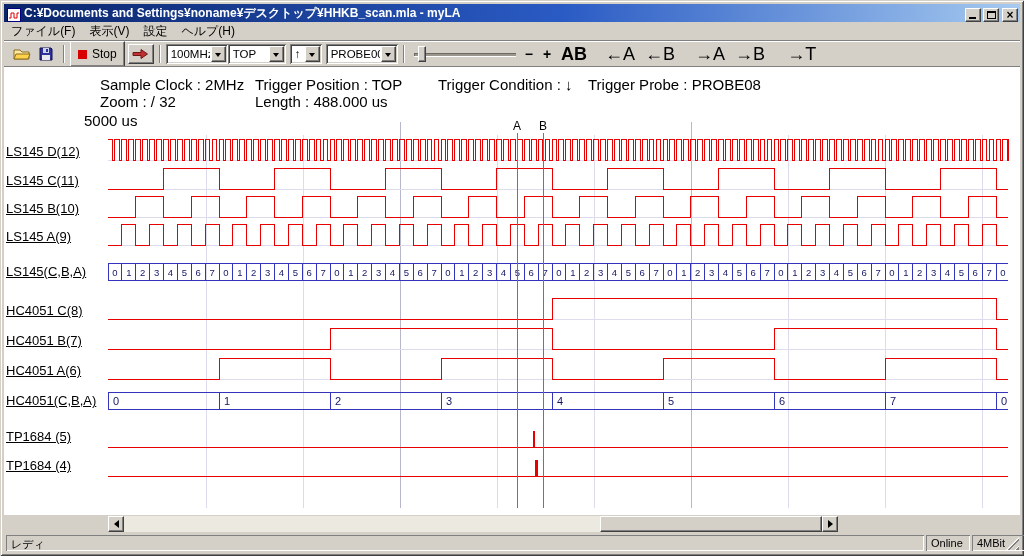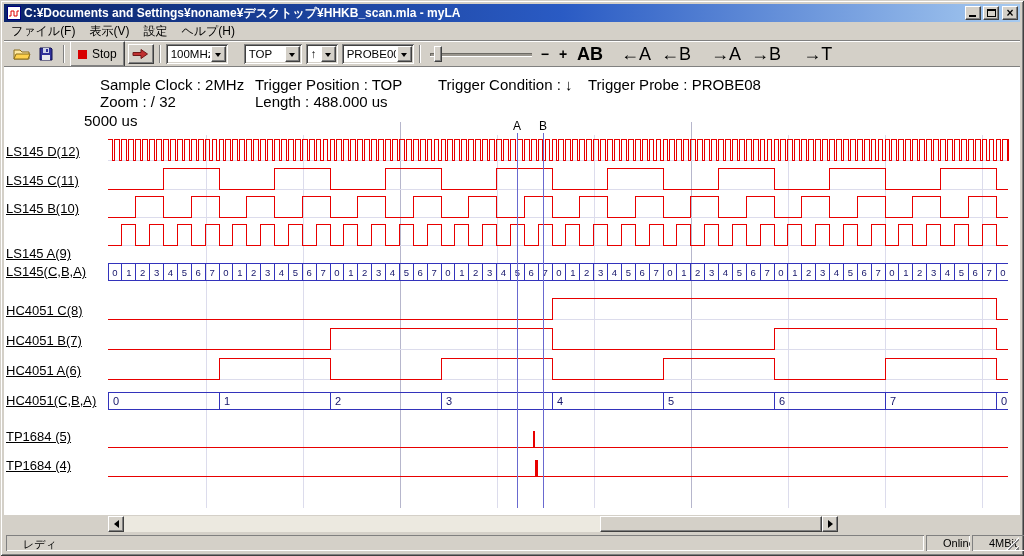--- a/index.html
+++ b/index.html
@@ -4,21 +4,21 @@
 <style>
   html,body{margin:0;padding:0;background:#008080;}
   *{box-sizing:border-box;}
   .window{position:relative;width:1024px;height:556px;background:#d4d0c8;
     font-family:"Liberation Sans","DejaVu Sans",sans-serif;color:#000;
     box-shadow:inset 1px 1px 0 #d4d0c8,inset -1px -1px 0 #404040,
                inset 2px 2px 0 #ffffff,inset -2px -2px 0 #808080;
     overflow:hidden;}
   .titlebar{position:absolute;left:4px;top:4px;width:1016px;height:18px;
     background:linear-gradient(90deg,#0a246a,#2a5bc4 55%,#a6caf0);
-    display:flex;align-items:center;padding:0 2px;}
+    display:flex;align-items:flex-end;padding:0 2px;}
   .app-icon{width:14px;height:14px;margin:0 3px 0 1px;flex:0 0 auto;}
   .title-text{flex:1;color:#fff;font-size:12px;font-weight:bold;line-height:18px;white-space:nowrap;overflow:hidden;}
   .tb-btn{width:16px;height:14px;margin-left:2px;background:#d4d0c8;position:relative;
     border:1px solid;border-color:#fff #404040 #404040 #fff;box-shadow:inset -1px -1px 0 #808080;flex:0 0 auto;}
   .glyph-min{position:absolute;left:3px;bottom:2px;width:7px;height:2px;background:#000;}
   .glyph-max{position:absolute;left:3px;top:2px;width:9px;height:8px;border:1px solid #000;border-top-width:2px;}
   .glyph-close{position:absolute;left:0;top:-1px;width:14px;text-align:center;font-size:12px;font-weight:bold;line-height:14px;}
   .menubar{position:absolute;left:4px;top:22px;width:1016px;height:18px;display:flex;align-items:center;font-size:12px;}
   .menu-item{padding:0 7px;line-height:18px;}
   .hr{position:absolute;left:4px;width:1016px;height:0;border-top:1px solid #808080;border-bottom:1px solid #fff;}
@@ -55,21 +55,21 @@
   .hscroll{position:absolute;left:104px;top:1px;width:730px;height:16px;background:#ece9e0;}
   .sb-btn{position:absolute;top:0;width:16px;height:16px;background:#d4d0c8;border:1px solid;
     border-color:#fff #404040 #404040 #fff;box-shadow:inset -1px -1px 0 #808080;
     display:flex;align-items:center;justify-content:center;}
   .sb-thumb{position:absolute;left:492px;top:0;width:222px;height:16px;background:#d4d0c8;border:1px solid;
     border-color:#fff #404040 #404040 #fff;box-shadow:inset -1px -1px 0 #808080;}
   .tri-left{width:0;height:0;border:4px solid transparent;border-right:5px solid #000;margin-right:4px;}
   .tri-right{width:0;height:0;border:4px solid transparent;border-left:5px solid #000;margin-left:4px;}
   .statusbar{position:absolute;left:4px;top:533px;width:1016px;height:19px;background:#d4d0c8;font-size:11px;}
   .panel{position:absolute;top:2px;height:16px;box-shadow:inset 1px 1px 0 #808080,inset -1px -1px 0 #fff;
-    padding:2px 17px;white-space:nowrap;overflow:hidden;}
+    padding:2px 5px;white-space:nowrap;overflow:hidden;}
   #panel-ready{left:2px;width:918px;}
   #panel-online{left:922px;width:44px;}
   #panel-mem{left:968px;width:62px;}
   .grip{position:absolute;right:1px;bottom:2px;width:13px;height:13px;
     background:repeating-linear-gradient(135deg,transparent 0 3px,#fff 3px 4px,#808080 4px 6px);
     clip-path:polygon(100% 0,100% 100%,0 100%);}
 </style>
 </head>
 <body>
 
@@ -126,21 +126,21 @@
         <path d="M1 4.5 H9 V1.5 L15.5 6 L9 10.5 V7.5 H1 Z" fill="#c03030" stroke="#701818"></path>
       </svg>
     </div>
     <div class="tsep"></div>
     <div class="combo" style="width:62px;">
       <span class="val">100MHz</span>
       <span class="drop">
           <span class="tri-down"></span>
         </span>
     </div>
-    <div class="combo" style="width:58px;margin-left:16px;">
+    <div class="combo" style="width:58px;margin-left:0;">
       <span class="val">TOP</span>
       <span class="drop">
           <span class="tri-down"></span>
         </span>
     </div>
     <div class="combo" style="width:32px;margin-left:4px;">
       <span class="val">↑</span>
       <span class="drop">
           <span class="tri-down"></span>
         </span>
@@ -361,21 +361,21 @@
         <line x1="536.32125" y1="476" x2="536.32125" y2="460" stroke="#e80000" stroke-width="2.5" shape-rendering="crispEdges"></line>
         <line x1="517" y1="133" x2="517" y2="508" stroke="#6969cf" stroke-width="1" shape-rendering="crispEdges"></line>
         <text x="517" y="130" font-size="12" text-anchor="middle" fill="#000" font-family="Liberation Sans, DejaVu Sans, sans-serif">A</text>
         <line x1="543" y1="133" x2="543" y2="508" stroke="#6969cf" stroke-width="1" shape-rendering="crispEdges"></line>
         <text x="543" y="130" font-size="12" text-anchor="middle" fill="#000" font-family="Liberation Sans, DejaVu Sans, sans-serif">B</text>
       </svg>
     <div id="channel-labels">
         <div class="ch-label" style="top: 144px;">LS145 D(12)</div>
         <div class="ch-label" style="top: 173px;">LS145 C(11)</div>
         <div class="ch-label" style="top: 201px;">LS145 B(10)</div>
-        <div class="ch-label" style="top: 246px;">LS145 A(9)</div>
+        <div class="ch-label" style="top: 229px;">LS145 A(9)</div>
         <div class="ch-label" style="top: 264px;">LS145(C,B,A)</div>
         <div class="ch-label" style="top: 303px;">HC4051 C(8)</div>
         <div class="ch-label" style="top: 333px;">HC4051 B(7)</div>
         <div class="ch-label" style="top: 363px;">HC4051 A(6)</div>
         <div class="ch-label" style="top: 393px;">HC4051(C,B,A)</div>
         <div class="ch-label" style="top: 429px;">TP1684 (5)</div>
         <div class="ch-label" style="top: 458px;">TP1684 (4)</div>
       </div>
   </div>
 

